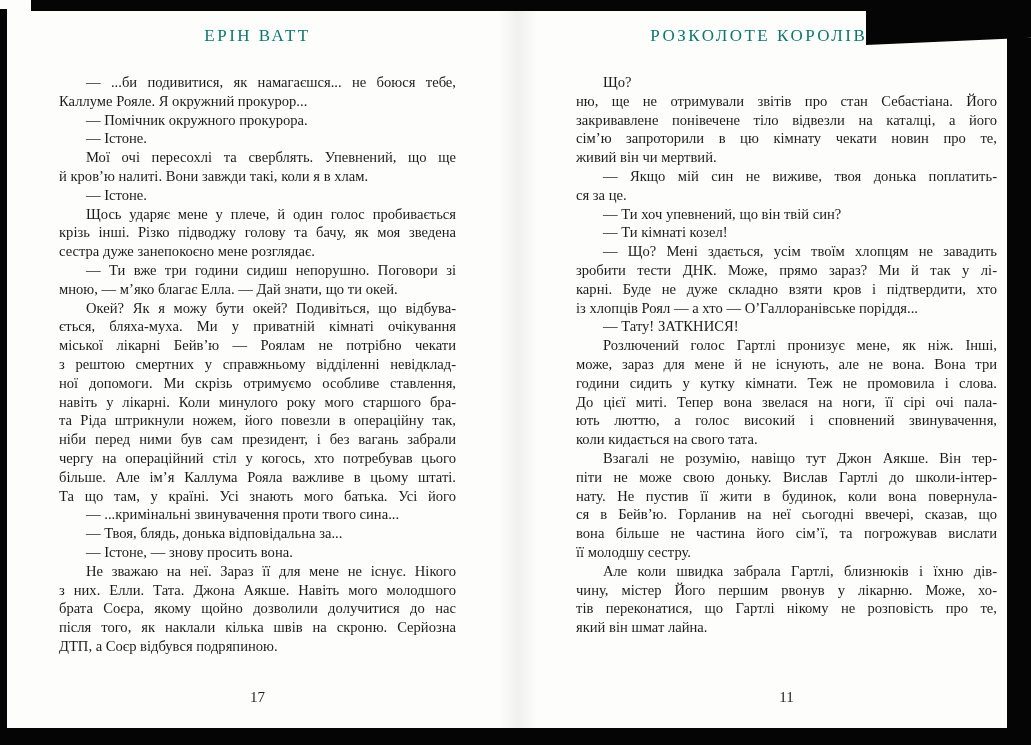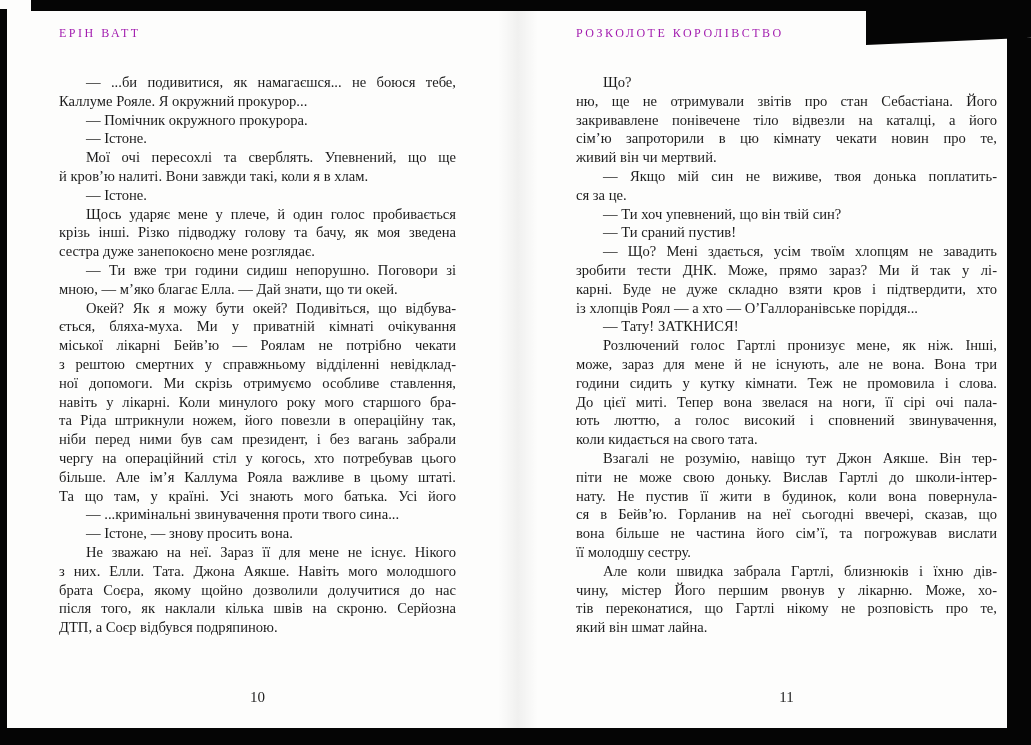--- a/index.html
+++ b/index.html
@@ -14,22 +14,23 @@
   .gutter {
     position:absolute; top:0; bottom:0; left:498px; width:40px;
     background:linear-gradient(90deg, rgba(0,0,0,0) 0%, rgba(0,0,0,0.05) 50%, rgba(0,0,0,0) 100%);
     pointer-events:none;
   }
   .page { position:absolute; top:0; bottom:0; }
   #page-left  { left:59px;  width:397px; }
   #page-right { left:576px; width:421px; }
   .running-head {
     position:absolute; top:26px; left:0; right:0;
-    font-size:12px; letter-spacing:2.5px;
-    color:#a21caf;
+    text-align:center;
+    font-size:17px; letter-spacing:2.5px;
+    color:#0f766e;
     white-space:nowrap;
   }
   .body-text { position:absolute; top:73px; left:0; right:0; }
   .line {
     font-size:14.6px;
     line-height:18.8px; height:18.8px;
     color:#1c1c1c;
     text-align:justify;
     text-align-last:justify;
     overflow:hidden;
@@ -74,42 +75,43 @@
       <div class="line">міської лікарні Бейв’ю — Роялам не потрібно чекати</div>
       <div class="line">з рештою смертних у справжньому відділенні невідклад-</div>
       <div class="line">ної допомоги. Ми скрізь отримуємо особливе ставлення,</div>
       <div class="line">навіть у лікарні. Коли минулого року мого старшого бра-</div>
       <div class="line">та Ріда штрикнули ножем, його повезли в операційну так,</div>
       <div class="line">ніби перед ними був сам президент, і без вагань забрали</div>
       <div class="line">чергу на операційний стіл у когось, хто потребував цього</div>
       <div class="line">більше. Але ім’я Каллума Рояла важливе в цьому штаті.</div>
       <div class="line">Та що там, у країні. Усі знають мого батька. Усі його</div>
       <div class="line ind nf">— ...кримінальні звинувачення проти твого сина...</div>
+      <div class="line ind nf">— Твоя, блядь, донька відповідальна за...</div>
       <div class="line ind nf">— Істоне, — знову просить вона.</div>
       <div class="line ind">Не зважаю на неї. Зараз її для мене не існує. Нікого</div>
       <div class="line">з них. Елли. Тата. Джона Аякше. Навіть мого молодшого</div>
       <div class="line">брата Соєра, якому щойно дозволили долучитися до нас</div>
       <div class="line">після того, як наклали кілька швів на скроню. Серйозна</div>
       <div class="line nf">ДТП, а Соєр відбувся подряпиною.</div>
     </div>
-  <div class="folio">10</div>
+  <div class="folio">17</div>
 </div>
 
 <div class="page" id="page-right">
   <div class="running-head">РОЗКОЛОТЕ КОРОЛІВСТВО</div>
   <div class="body-text">
       <div class="line ind nf">Що?</div>
       <div class="line">ню, ще не отримували звітів про стан Себастіана. Його</div>
       <div class="line">закривавлене понівечене тіло відвезли на каталці, а його</div>
       <div class="line">сім’ю запроторили в цю кімнату чекати новин про те,</div>
       <div class="line nf">живий він чи мертвий.</div>
       <div class="line ind">— Якщо мій син не виживе, твоя донька поплатить-</div>
       <div class="line nf">ся за це.</div>
       <div class="line ind nf">— Ти хоч упевнений, що він твій син?</div>
-      <div class="line ind nf">— Ти сраний пустив!</div>
+      <div class="line ind nf">— Ти кімнаті козел!</div>
       <div class="line ind">— Що? Мені здається, усім твоїм хлопцям не завадить</div>
       <div class="line">зробити тести ДНК. Може, прямо зараз? Ми й так у лі-</div>
       <div class="line">карні. Буде не дуже складно взяти кров і підтвердити, хто</div>
       <div class="line nf">із хлопців Роял — а хто — О’Галлоранівське поріддя...</div>
       <div class="line ind nf">— Тату! ЗАТКНИСЯ!</div>
       <div class="line ind">Розлючений голос Гартлі пронизує мене, як ніж. Інші,</div>
       <div class="line">може, зараз для мене й не існують, але не вона. Вона три</div>
       <div class="line">години сидить у кутку кімнати. Теж не промовила і слова.</div>
       <div class="line">До цієї миті. Тепер вона звелася на ноги, її сірі очі пала-</div>
       <div class="line">ють люттю, а голос високий і сповнений звинувачення,</div>

